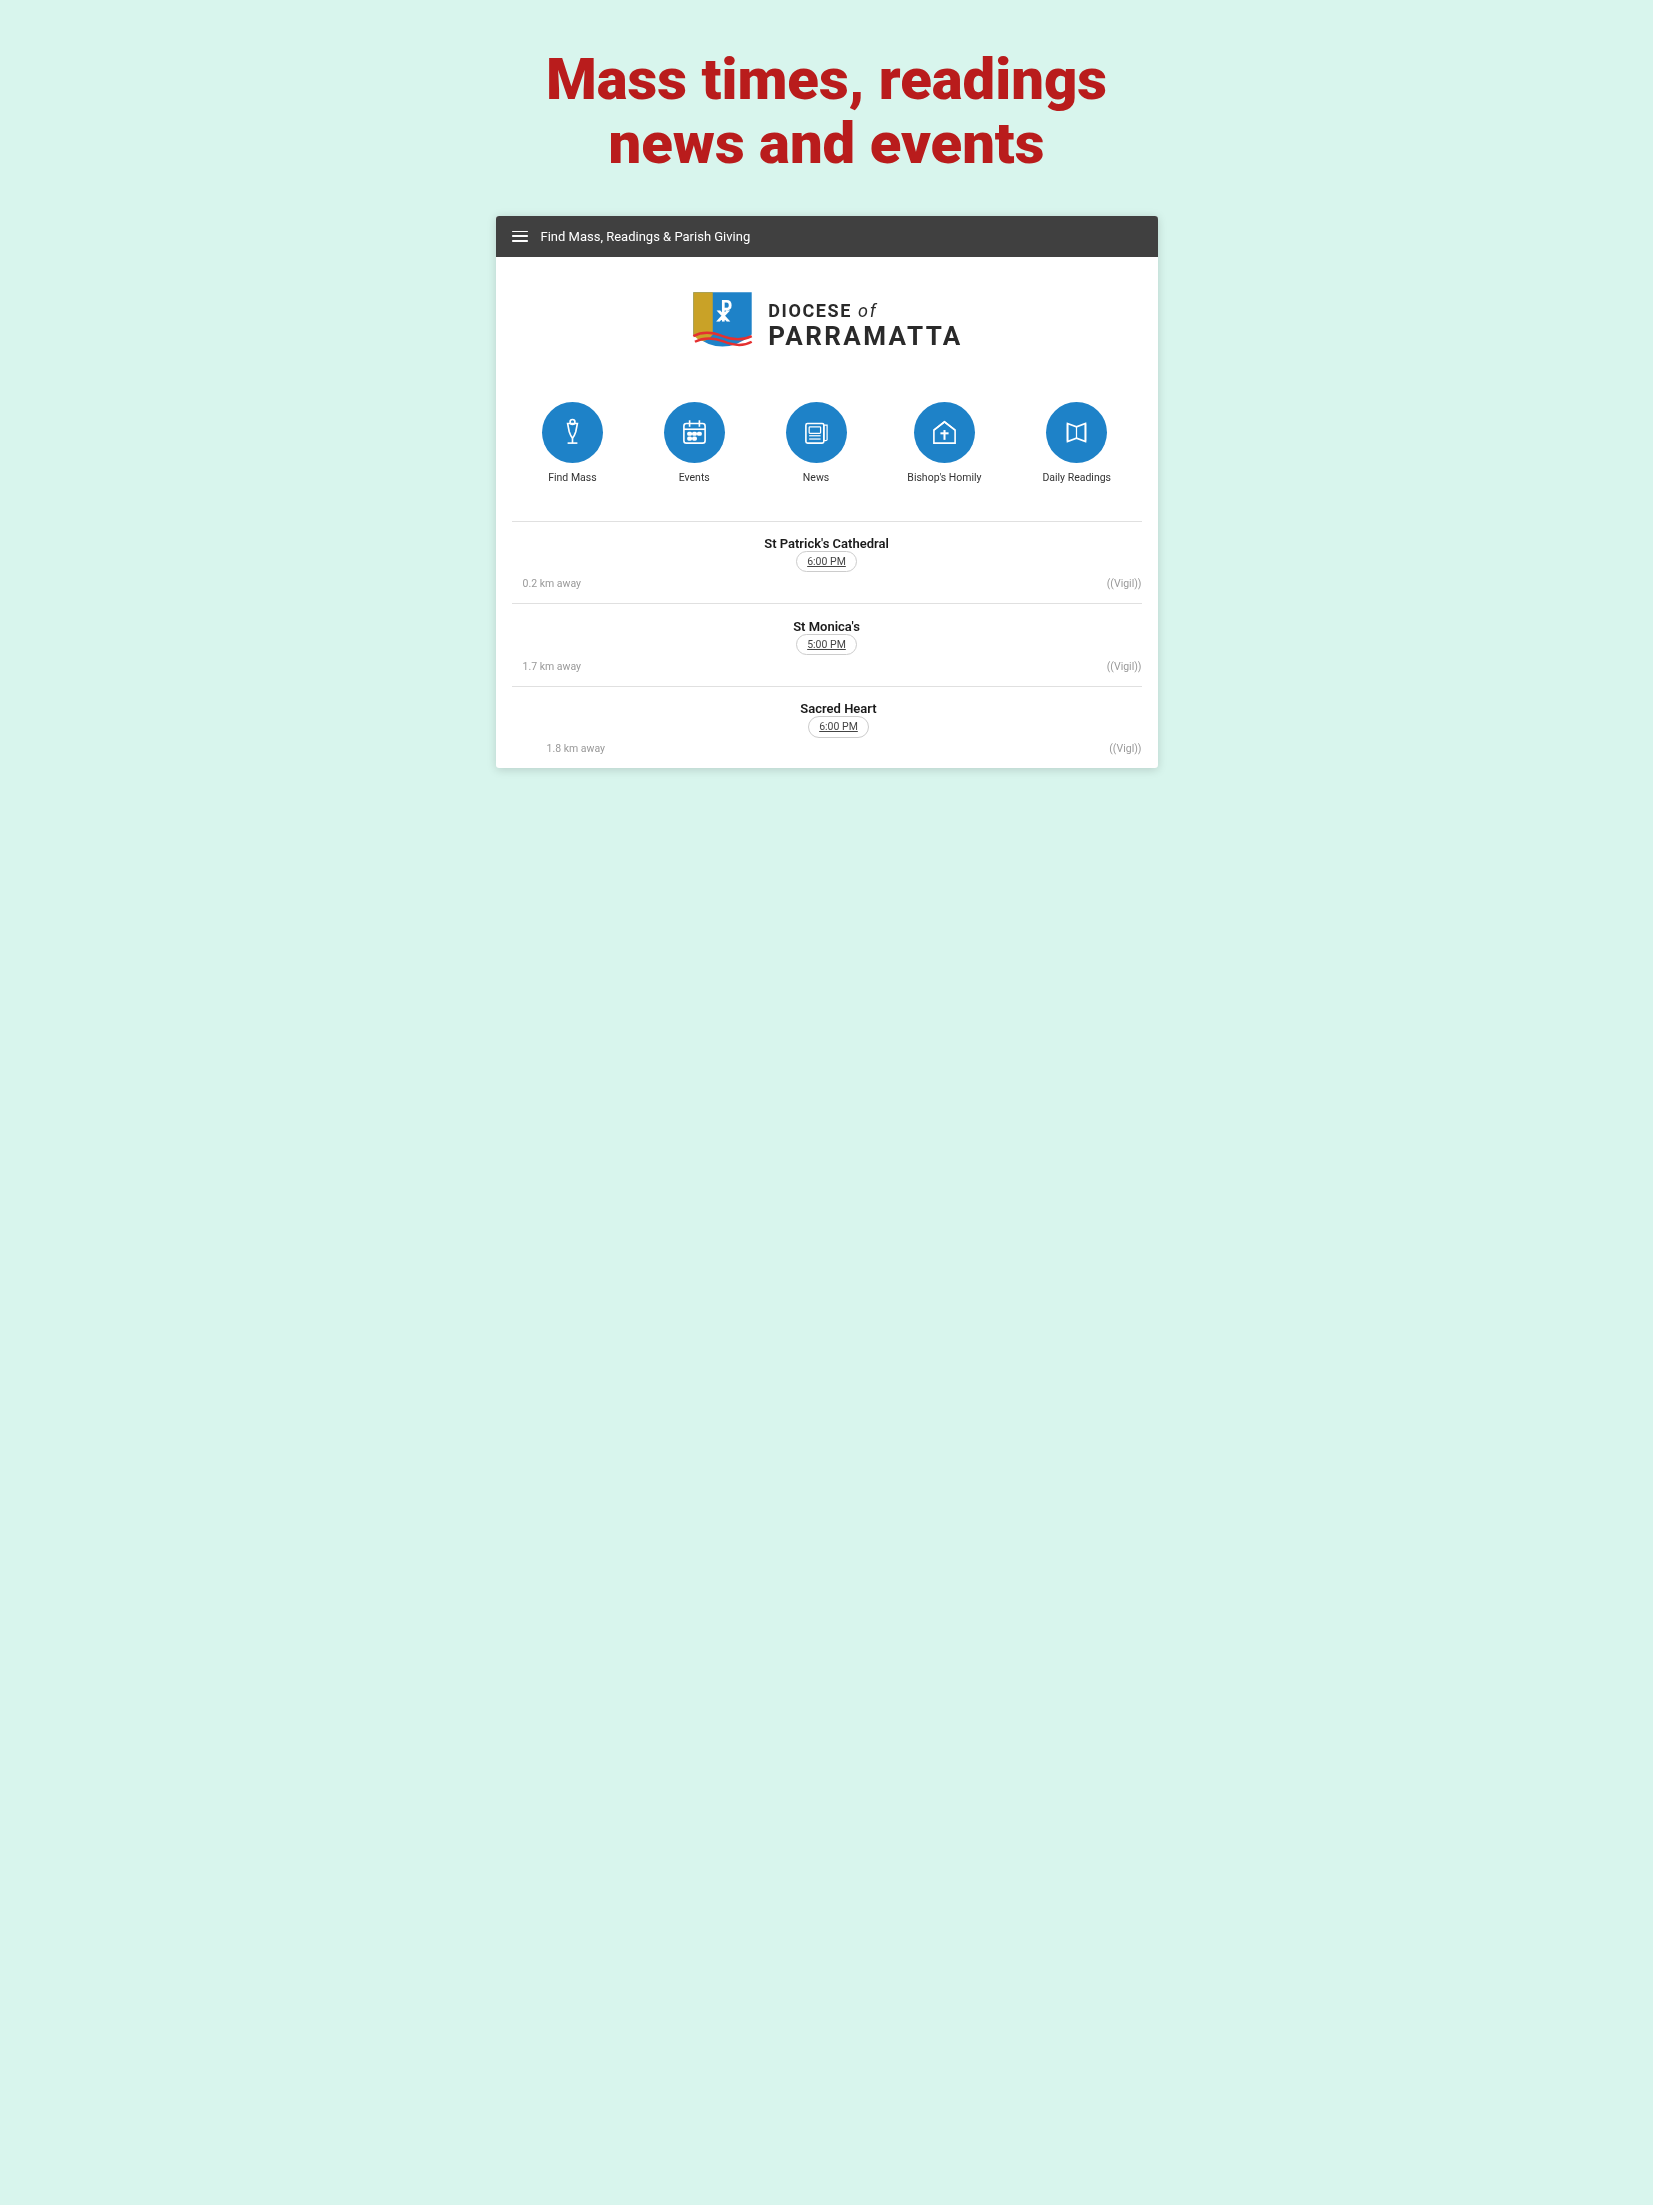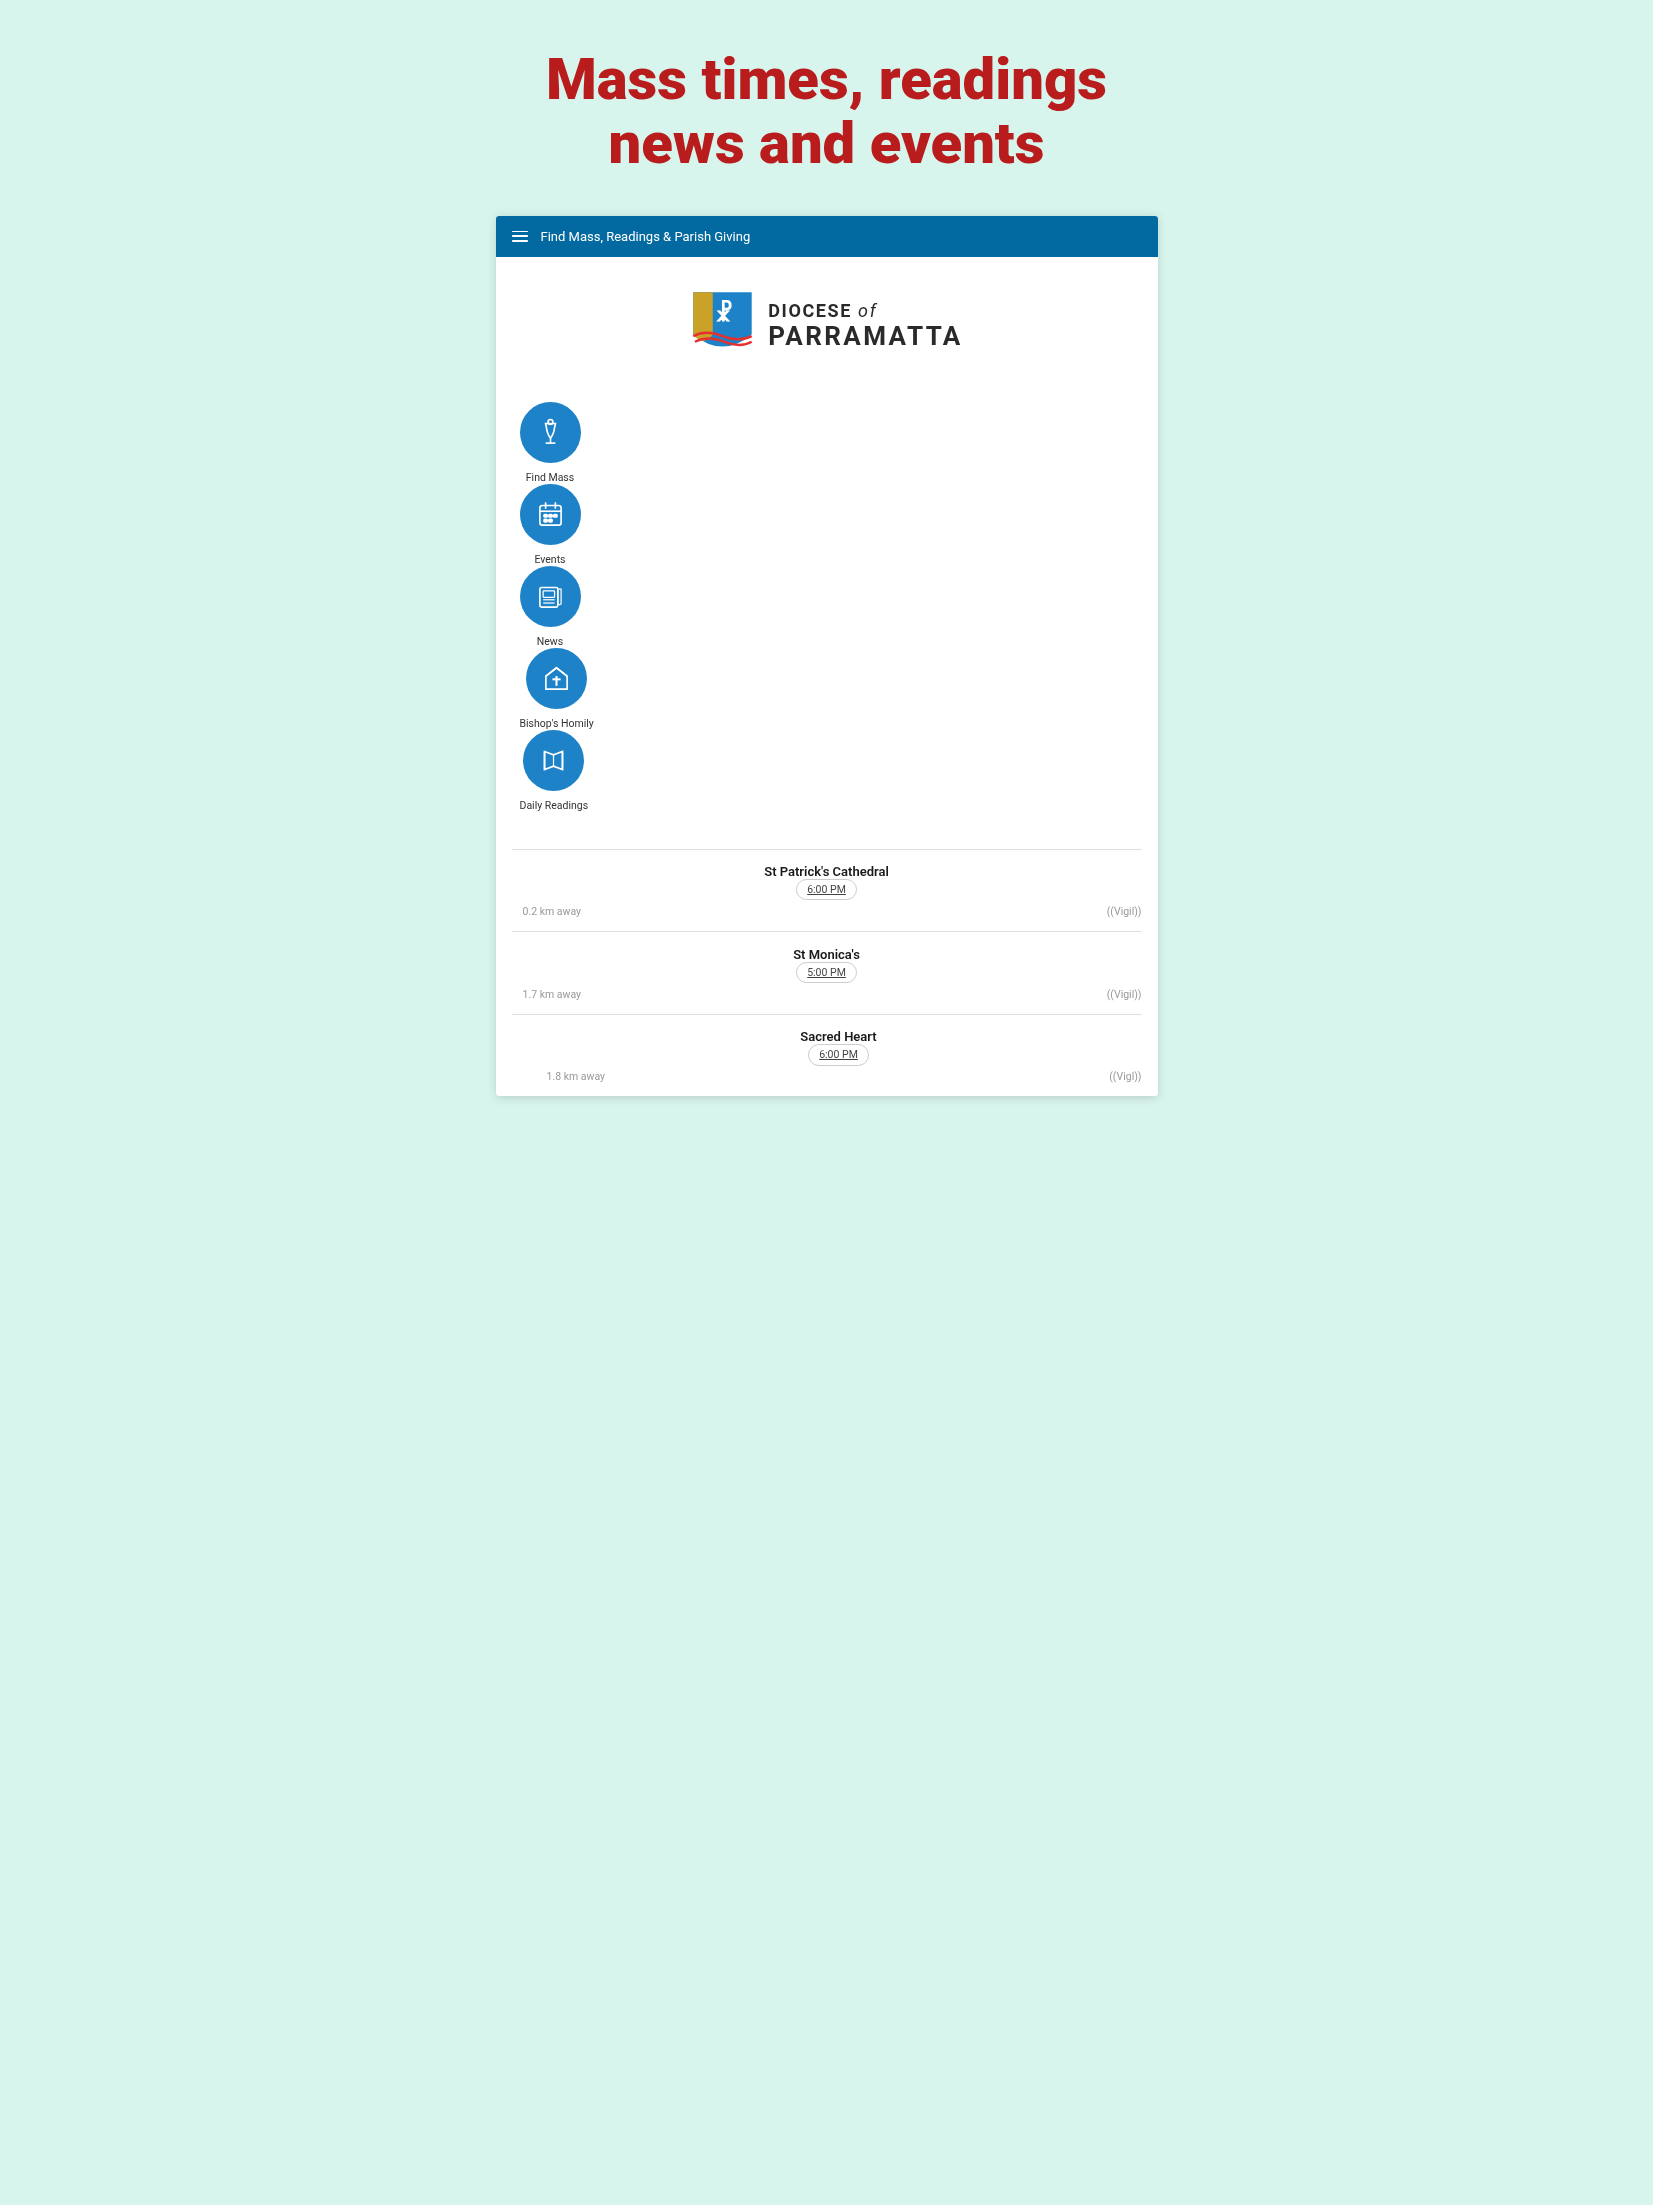--- a/index.html
+++ b/index.html
@@ -23,21 +23,21 @@
     }
     .app-container {
       width: 662px;
       background: #fff;
       border-radius: 3.2px;
       overflow: hidden;
       box-shadow: 0 1.6px 9.7px rgba(0,0,0,0.15);
       margin-bottom: 48px;
     }
     .top-bar {
-      background-color: #0369a1;
+      background-color: #404040;
       color: #fff;
       display: flex;
       align-items: center;
       padding: 13px 16px;
       gap: 13px;
     }
     .hamburger-icon {
       display: flex;
       flex-direction: column;
       gap: 3.2px;
@@ -83,22 +83,21 @@
     .diocese-sub {
       font-size: 26px;
       font-weight: 700;
       color: #2a2a2a;
       letter-spacing: 2.4px;
     }
     .icon-nav {
       display: flex;
       justify-content: space-around;
       align-items: flex-start;
-      padding: 16px 24px 24px;
-      flex-direction: column;
+      padding: 16px 16px 24px;
     }
     .icon-nav-item {
       display: flex;
       flex-direction: column;
       align-items: center;
       gap: 8px;
       cursor: pointer;
     }
     .icon-circle {
       width: 61px;

